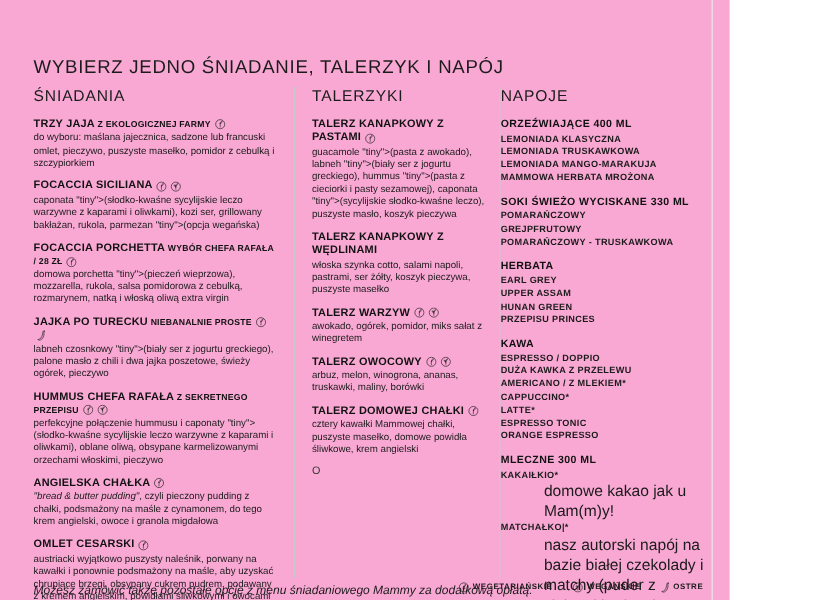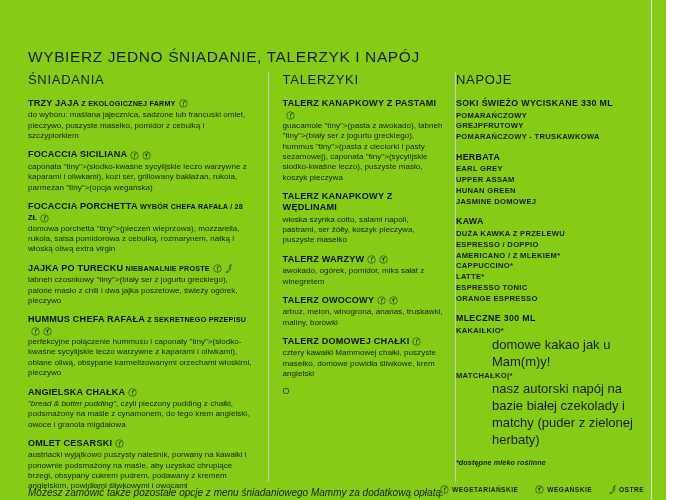--- a/index.html
+++ b/index.html
@@ -3,21 +3,21 @@
 <meta charset="utf-8">
 <style>
   * { margin:0; padding:0; box-sizing:border-box; }
   html, body {
     width:700px; height:500px;
     background:#ffffff;
     font-family:"Liberation Sans", sans-serif;
     color:#1b1b1b;
     overflow:hidden;
   }
-  .page { position:relative; width:666px; height:500px; background:#84cc16; }
+  .page { position:relative; width:608px; height:500px; background:#f9a8d4; }
 
   
   .edge-rule {
     position:absolute; top:0; right:14px; width:1px; height:500px;
     background:#e6e6e6;
   }
 
   .headline {
     position:absolute; left:28px; top:48px;
     font-size:15.5px; letter-spacing:0.6px; font-weight:400;
@@ -216,36 +216,43 @@
         </div>
       <div class="circle-mark">O</div>
     </div>
 
     <div class="vrule"></div>
 
     <div class="col col-3">
       <div class="col-title">NAPOJE</div>
       <div id="drinks-list">
           <div class="drink-group">
+            <div class="drink-title">ORZEŹWIAJĄCE 400 ML</div>
+            <div class="drink-line">LEMONIADA KLASYCZNA</div>
+            <div class="drink-line">LEMONIADA TRUSKAWKOWA</div>
+            <div class="drink-line">LEMONIADA MANGO-MARAKUJA</div>
+            <div class="drink-line">MAMMOWA HERBATA MROŻONA</div>
+          </div>
+          <div class="drink-group">
             <div class="drink-title">SOKI ŚWIEŻO WYCISKANE 330 ML</div>
             <div class="drink-line">POMARAŃCZOWY</div>
             <div class="drink-line">GREJPFRUTOWY</div>
             <div class="drink-line">POMARAŃCZOWY - TRUSKAWKOWA</div>
           </div>
           <div class="drink-group">
             <div class="drink-title">HERBATA</div>
             <div class="drink-line">EARL GREY</div>
             <div class="drink-line">UPPER ASSAM</div>
             <div class="drink-line">HUNAN GREEN</div>
-            <div class="drink-line">JASMINE DOMOWEJ</div>
+            <div class="drink-line">PRZEPISU PRINCES</div>
           </div>
           <div class="drink-group">
             <div class="drink-title">KAWA</div>
+            <div class="drink-line">ESPRESSO / DOPPIO</div>
             <div class="drink-line">DUŻA KAWKA Z PRZELEWU</div>
-            <div class="drink-line">ESPRESSO / DOPPIO</div>
             <div class="drink-line">AMERICANO / Z MLEKIEM*</div>
             <div class="drink-line">CAPPUCCINO*</div>
             <div class="drink-line">LATTE*</div>
             <div class="drink-line">ESPRESSO TONIC</div>
             <div class="drink-line">ORANGE ESPRESSO</div>
           </div>
         </div>
       <div id="milk-group">
           <div class="drink-title">MLECZNE 300 ML</div>
           <div class="drink-line">KAKAIŁKIO*</div>

